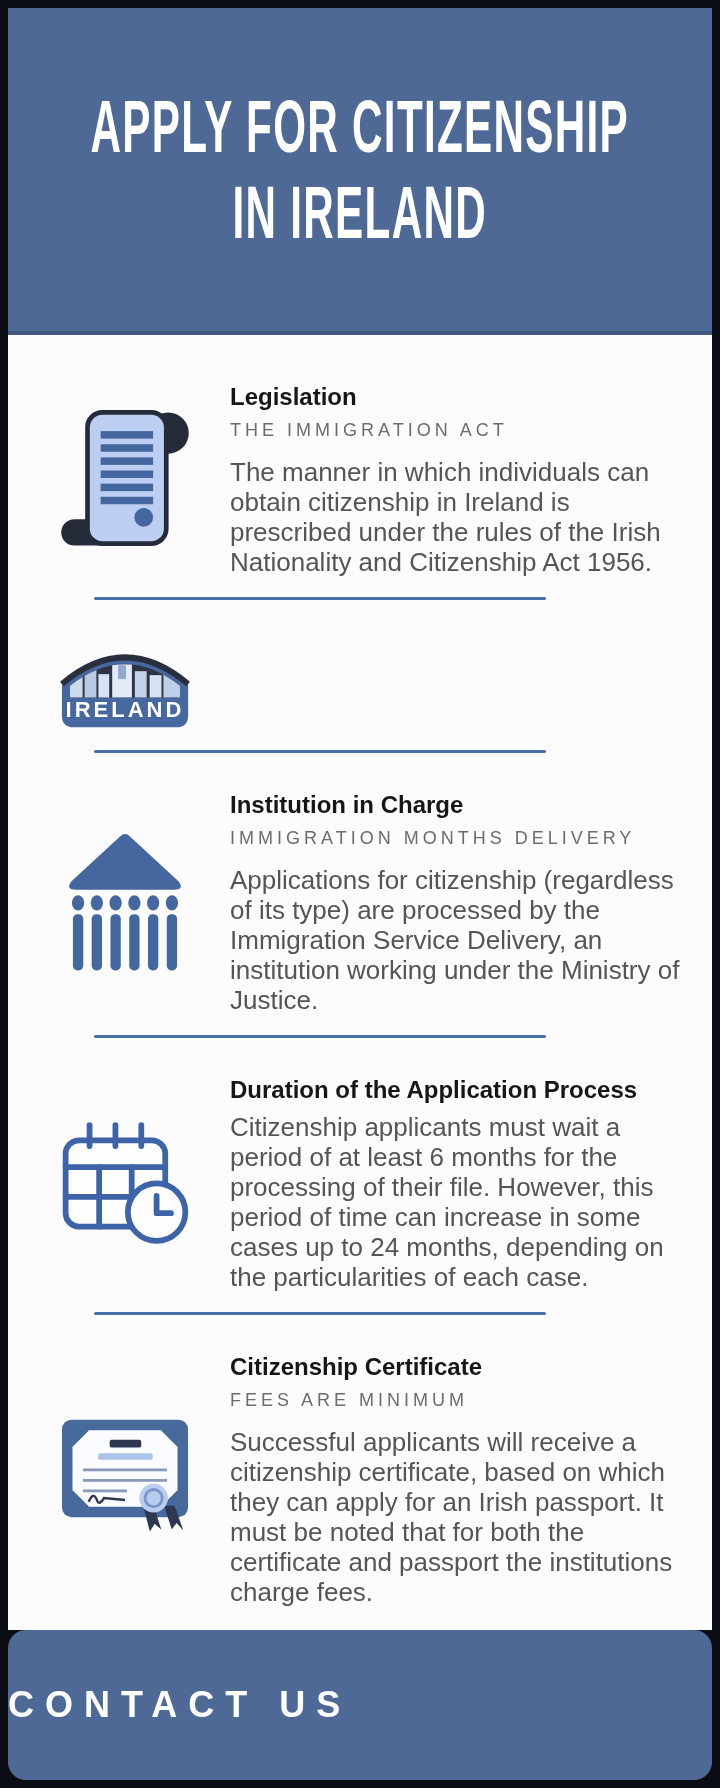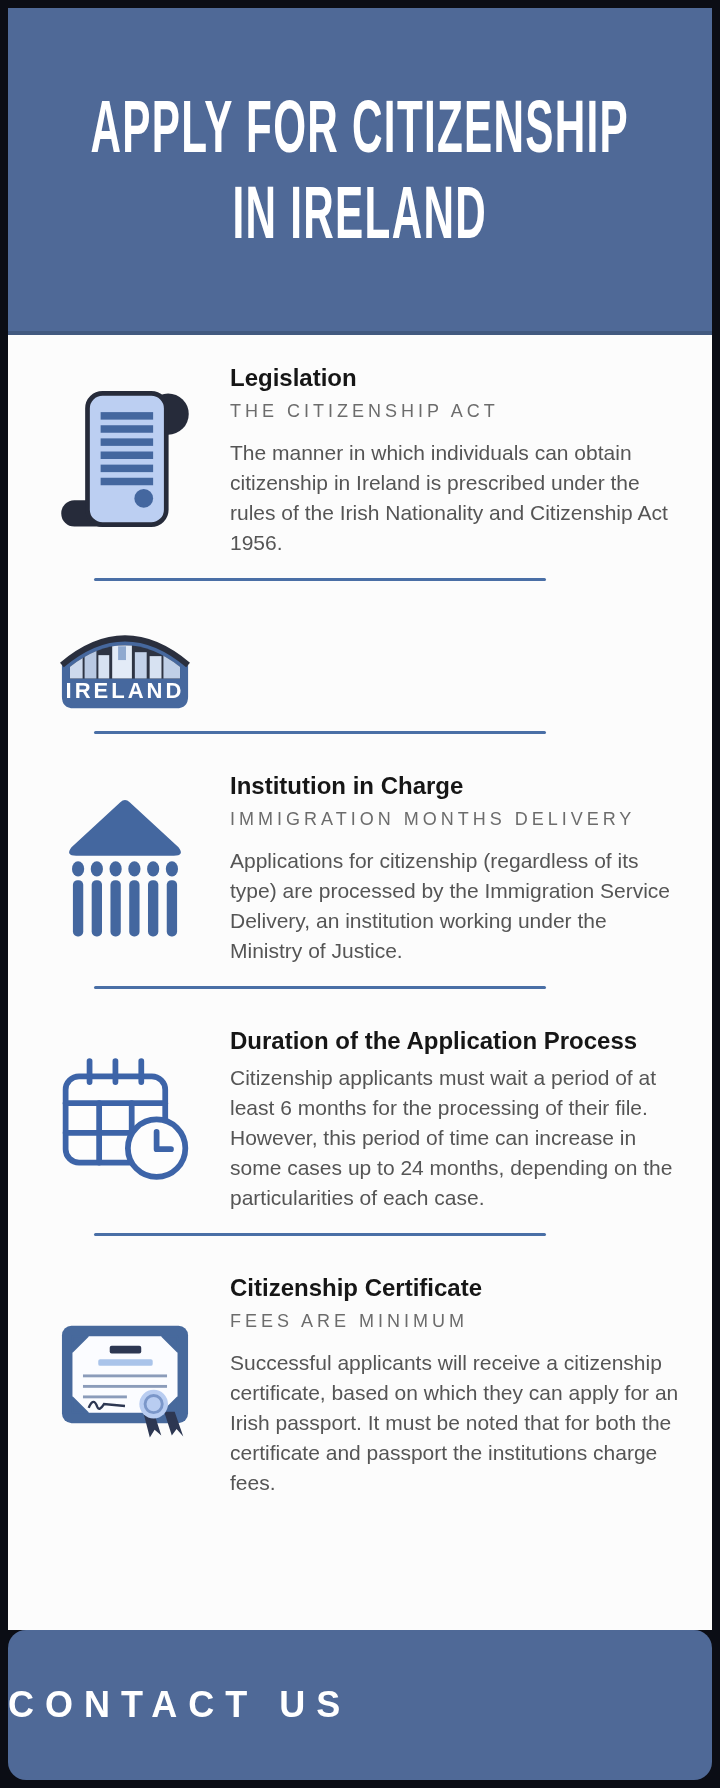--- a/index.html
+++ b/index.html
@@ -9,27 +9,27 @@
     --icon_light_blue:#bccff2; --icon_dark:#262b3a;
   }
   *{margin:0;padding:0;box-sizing:border-box;}
   body{font-family:"Liberation Sans",sans-serif;background:#333;}
   .frame{width:720px;height:1788px;background:var(--frame_dark);padding:8px;}
   .inner{width:704px;height:1772px;display:flex;flex-direction:column;overflow:hidden;}
 
   .hero{background:var(--brand_blue);height:327px;flex:none;display:flex;align-items:center;justify-content:center;border-bottom:4px solid var(--brand_blue_dark);}
   .title-scale{transform:scale(0.64,1.12);transform-origin:center center;text-align:center;color:#ffffff;font-weight:bold;font-size:66px;line-height:77px;letter-spacing:2px;white-space:nowrap;}
 
-  .content{background:var(--content_bg);flex:1;padding-top:29px;}
+  .content{background:var(--content_bg);flex:1;padding-top:48px;}
   .section{display:flex;align-items:center;}
   .icon-col{width:222px;flex:none;display:flex;justify-content:center;align-items:center;padding-left:12px;}
   .text-col{width:450px;flex:none;}
   .text-col h2{font-size:24px;font-weight:bold;color:var(--heading_text);margin:0 0 8px;line-height:28px;}
   .subtitle{font-size:18px;letter-spacing:4px;color:var(--subtitle_text);margin:0 0 16px;line-height:22px;}
-  .bodytext{font-size:21px;line-height:30px;color:var(--body_text);}
+  .bodytext{font-size:26px;line-height:30px;color:var(--body_text);}
   .divider{height:3px;background:var(--divider_blue);width:452px;margin:20px 0 38px 86px;border-radius:2px;}
 
   .badge-wrap{position:relative;width:138px;height:92px;}
   .badge-wrap .badge-label{position:absolute;left:0;right:0;bottom:7px;text-align:center;color:#ffffff;font-weight:bold;font-size:22px;letter-spacing:3px;margin-top:44px;}
 
   .footer{background:var(--brand_blue);height:150px;flex:none;display:flex;align-items:center;justify-content:flex-start;border-radius:18px;}
   .contact{color:#ffffff;font-weight:bold;font-size:36px;letter-spacing:11px;}
 </style>
 </head>
 <body>
@@ -58,21 +58,21 @@
               <rect x="44" y="58" width="56" height="8" fill="#44679f"></rect>
               <rect x="44" y="72" width="56" height="8" fill="#44679f"></rect>
               <rect x="44" y="86" width="56" height="8" fill="#44679f"></rect>
               <rect x="44" y="100" width="56" height="8" fill="#44679f"></rect>
               <circle cx="90" cy="122" r="10" fill="#44679f"></circle>
             </svg>
           </span>
         </div>
         <div class="text-col">
           <h2>Legislation</h2>
-          <div class="subtitle">THE CITIZENSHIP ACT</div>
+          <div class="subtitle">THE IMMIGRATION ACT</div>
           <div class="bodytext">The manner in which individuals can obtain citizenship in Ireland is prescribed under the rules of the Irish Nationality and Citizenship Act 1956.</div>
         </div>
       </div>
       <div class="divider"></div>
 
       <div class="section">
         <div class="icon-col">
           <span class="badge-wrap">
             <svg width="138" height="92" viewBox="0 0 140 92">
               <path d="M6 46 Q70 -8 134 46 L134 78 Q134 90 122 90 L18 90 Q6 90 6 78 Z" fill="#46689e"></path>

